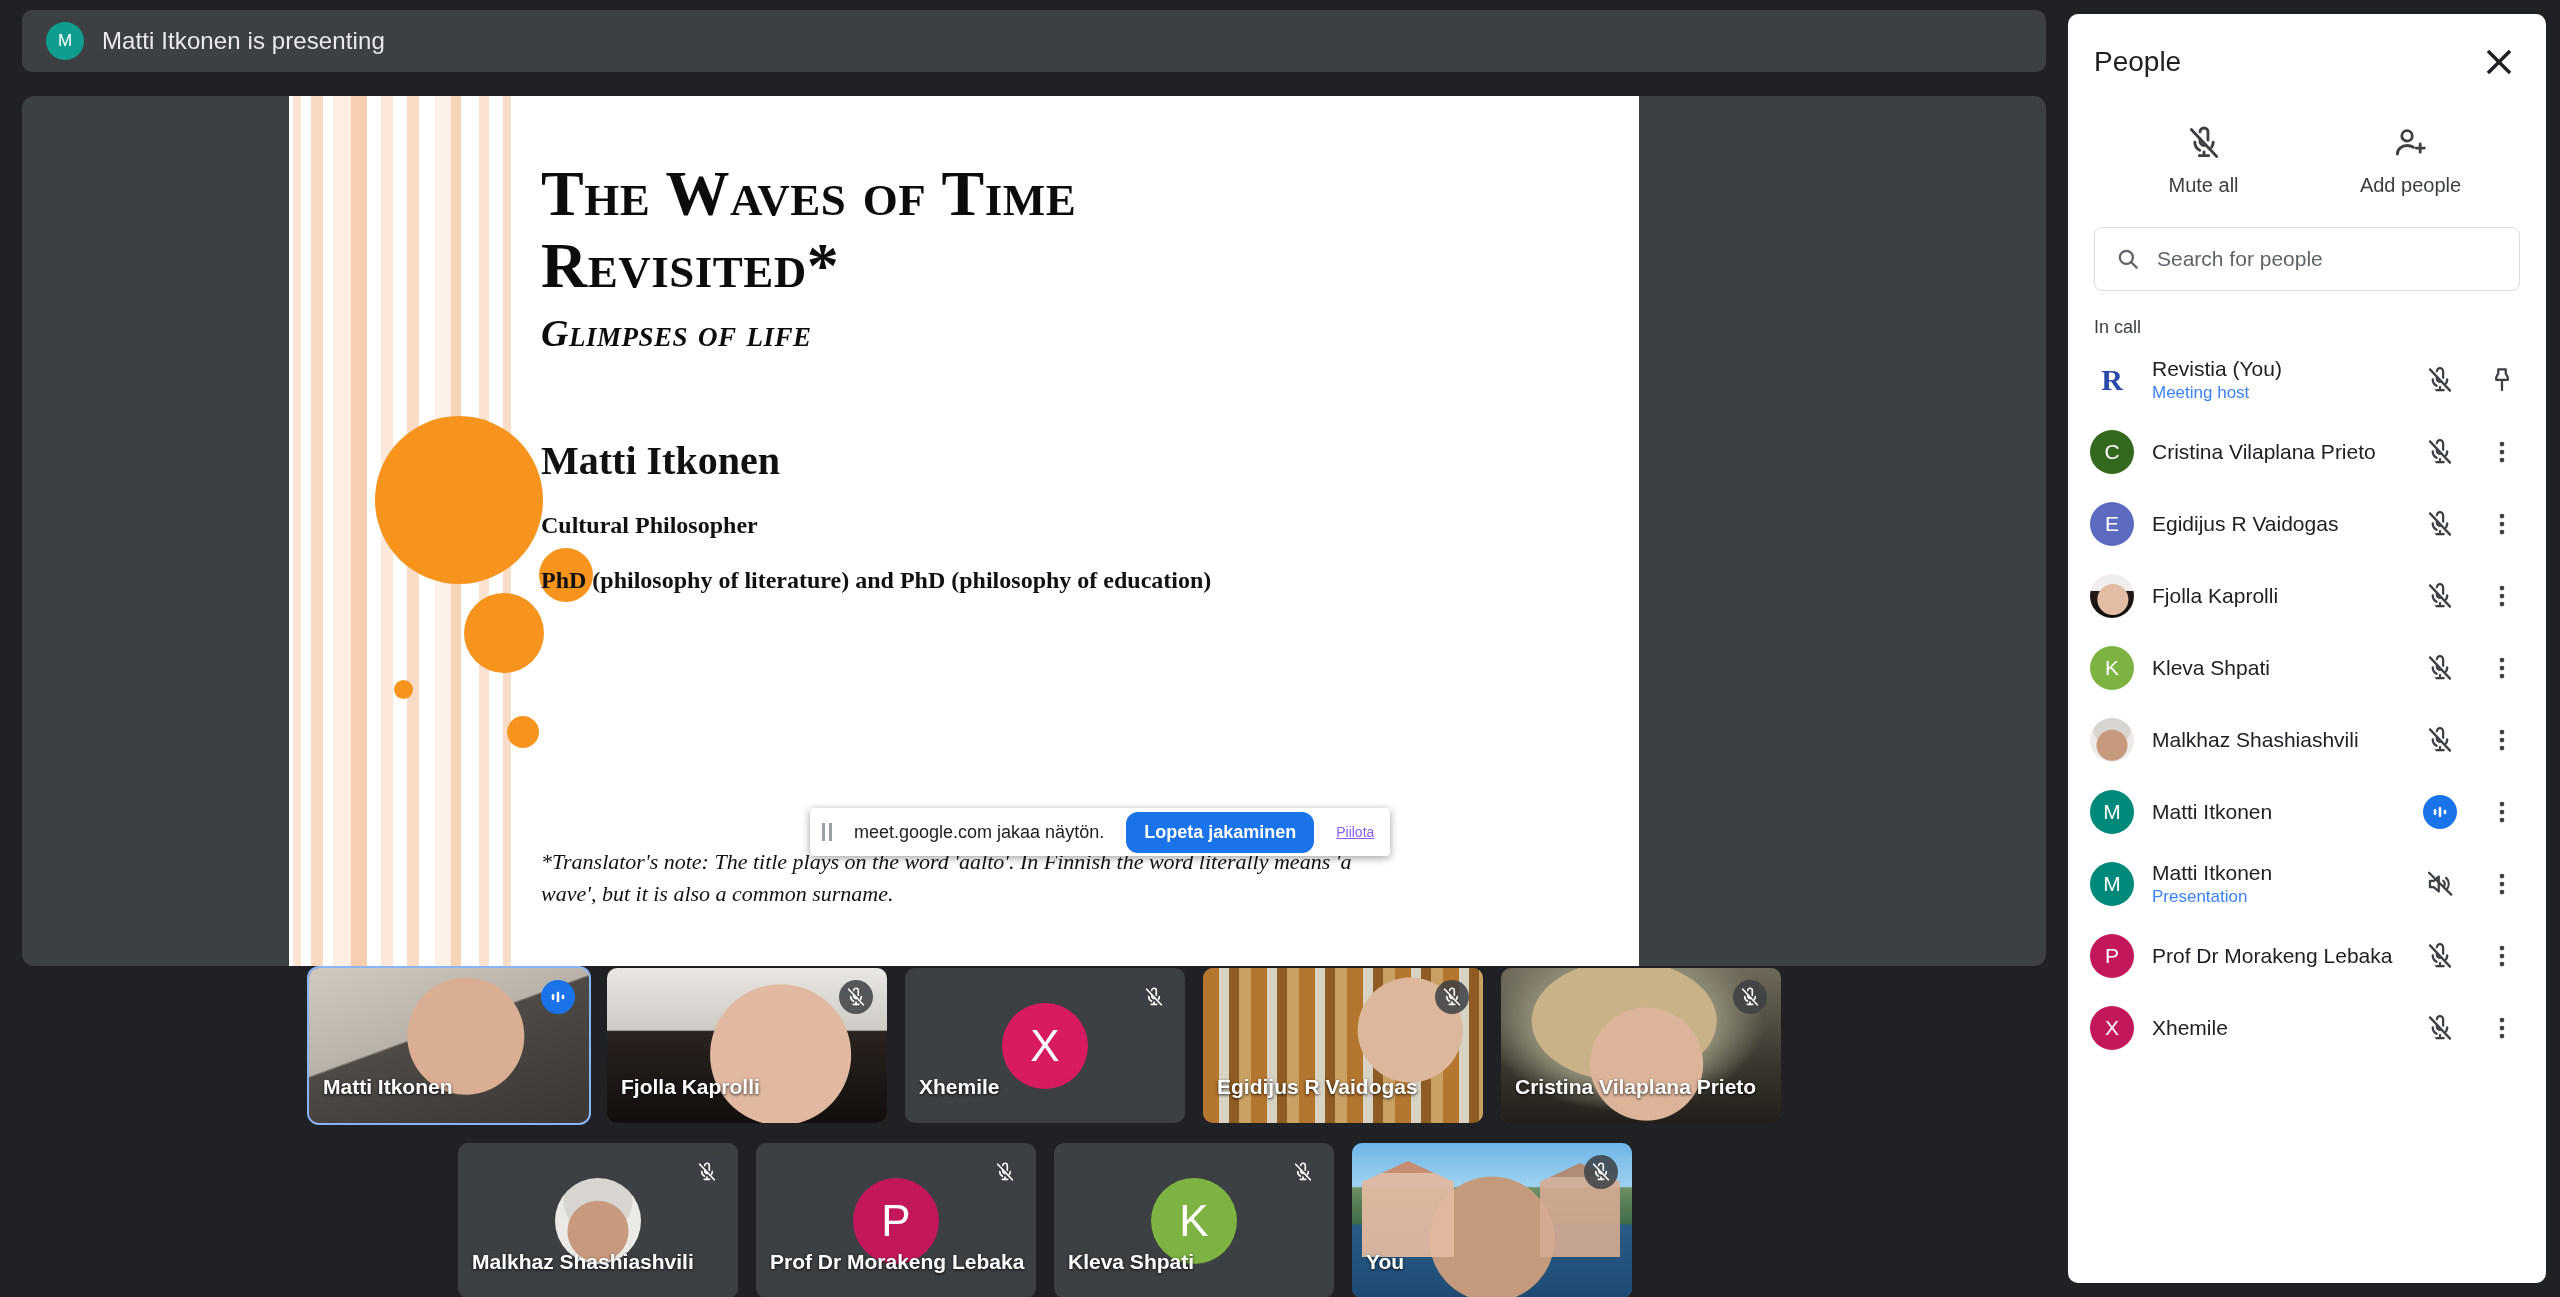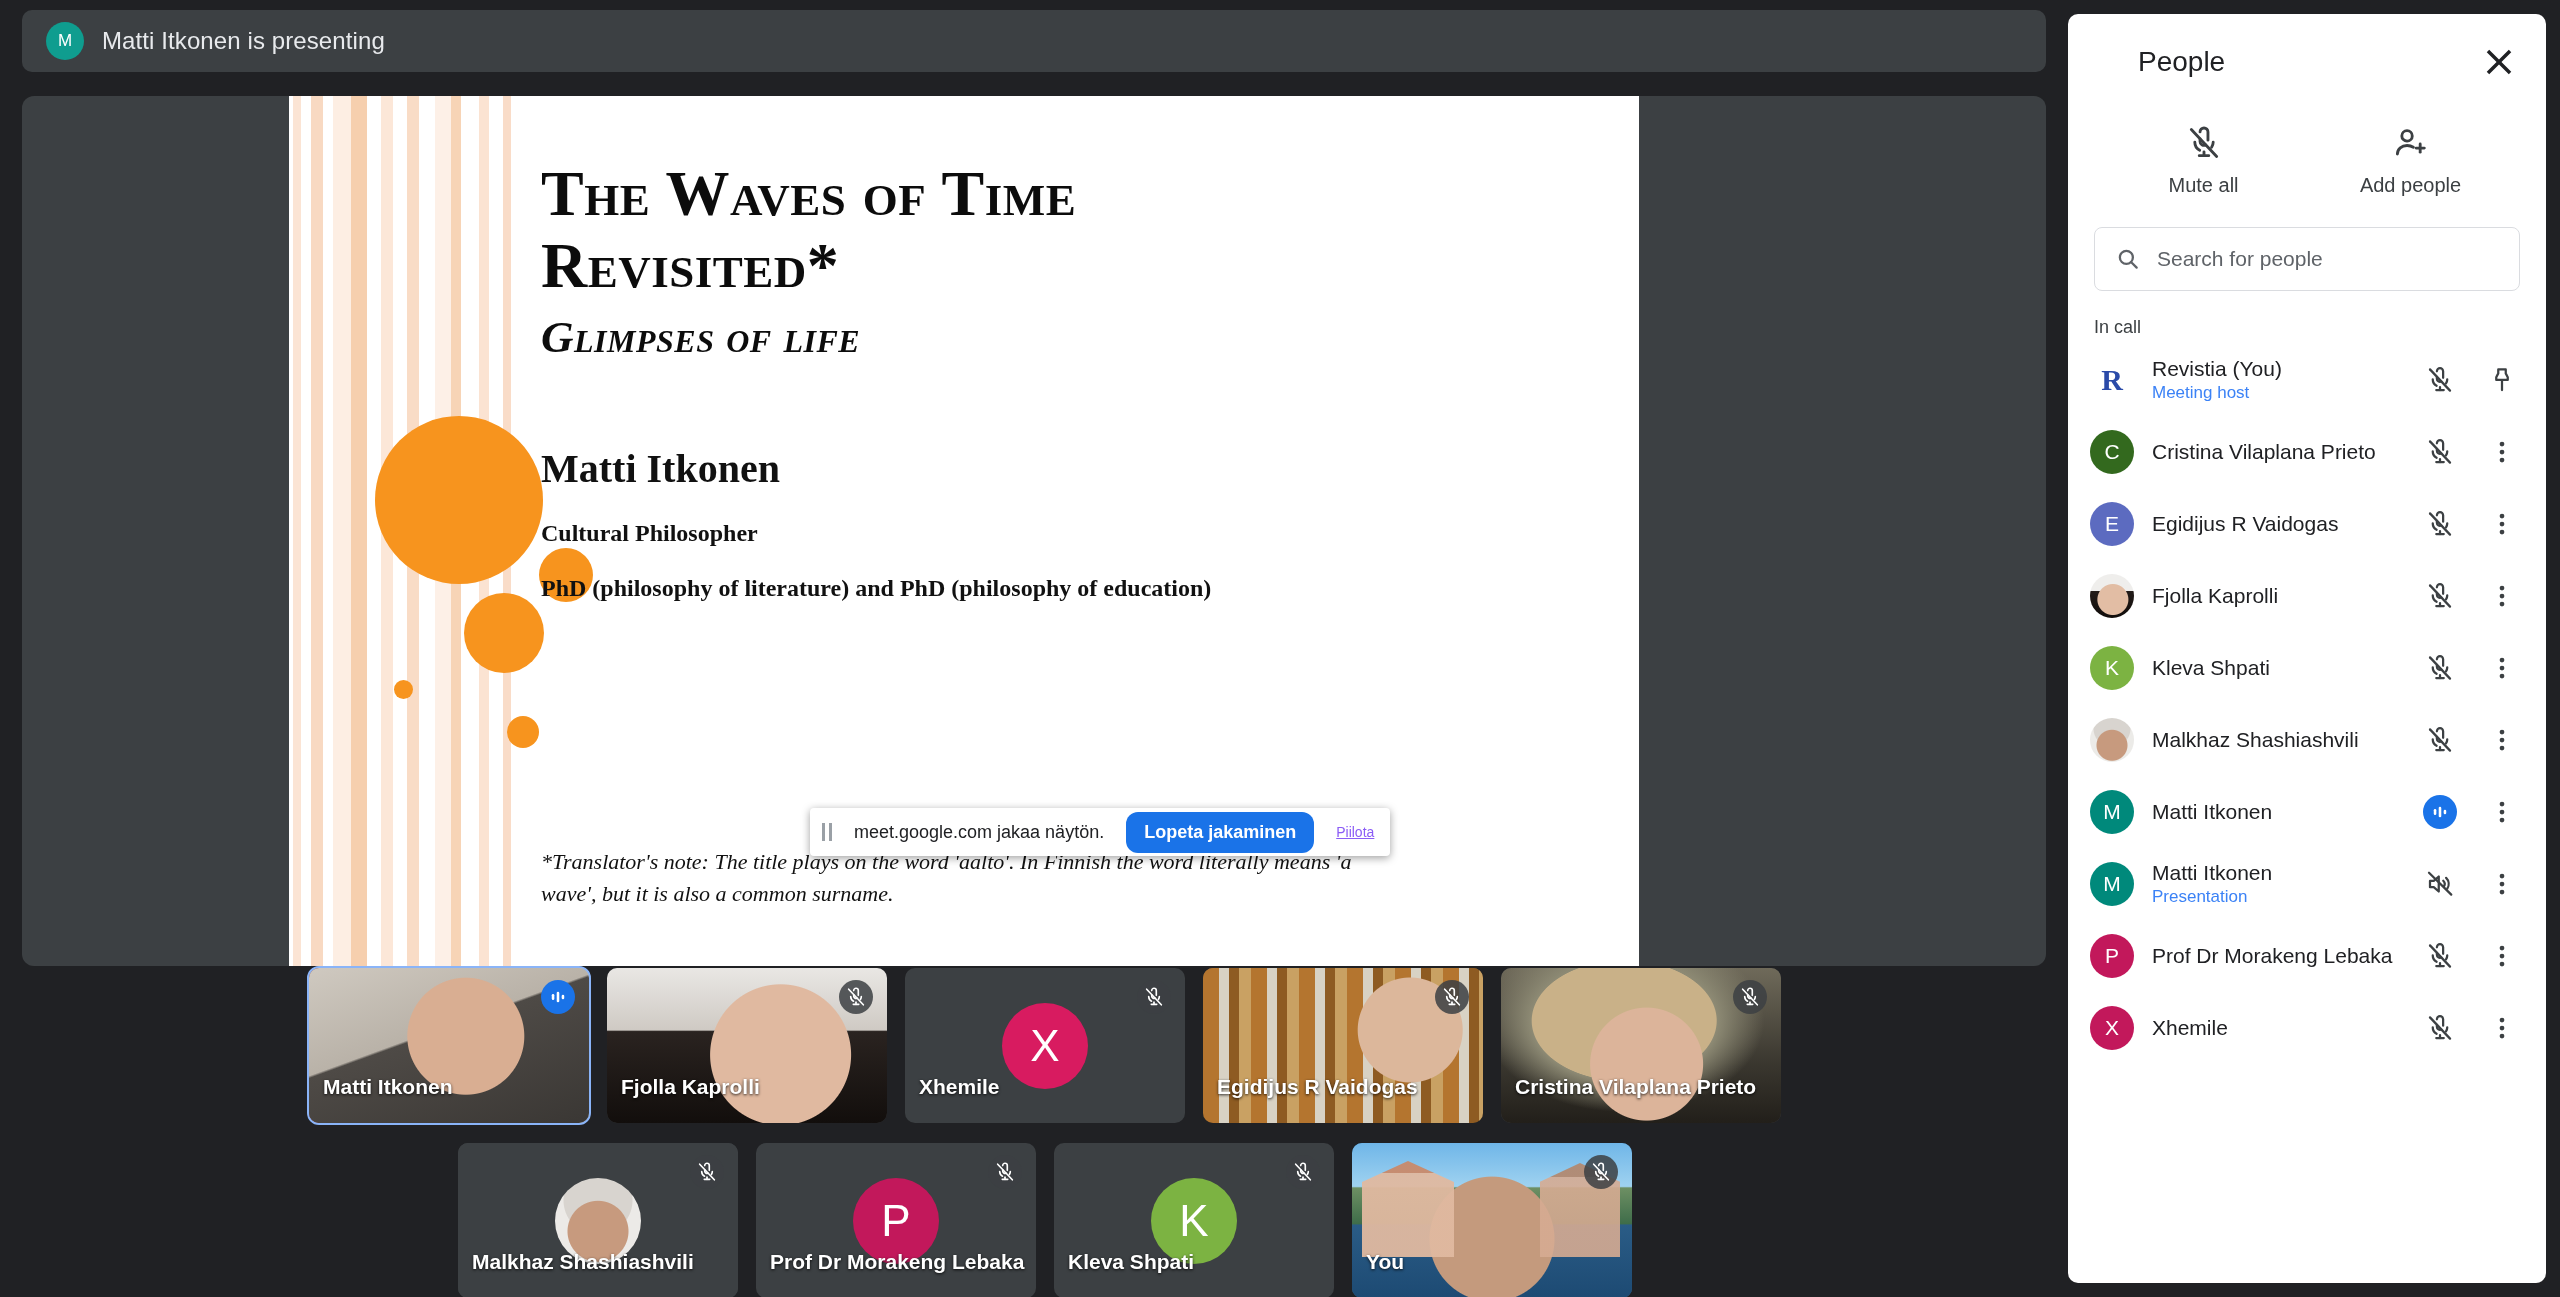--- a/index.html
+++ b/index.html
@@ -81,21 +81,21 @@
     font-weight: 700; color: #0c0c0c;
     font-size: 64px; line-height: 1.12;
     font-variant: small-caps;
     letter-spacing: .5px;
     margin-top: 62px;
     max-width: 840px;
   }
   .slide-subtitle {
     font-family: "Liberation Serif", serif;
     font-weight: 700; font-style: italic; color: #0c0c0c;
-    font-size: 45px; font-variant: small-caps;
+    font-size: 38px; font-variant: small-caps;
     letter-spacing: .5px; margin-top: 10px;
   }
   .slide-author {
     font-family: "Liberation Serif", serif;
     font-weight: 700; color: #111;
     font-size: 40px; margin-top: 82px;
   }
   .slide-line {
     font-family: "Liberation Serif", serif;
     font-weight: 700; color: #111;
@@ -221,21 +221,21 @@
   }
 
   
   .panel {
     position: absolute; right: 14px; top: 14px;
     width: 478px; height: 1269px;
     background: #fff; border-radius: 10px; overflow: hidden;
   }
   .panel-head {
     height: 96px; display: flex; align-items: center;
-    padding: 0 26px; justify-content: space-between; margin-left: 44px;
+    padding: 0 26px; justify-content: space-between;
   }
   .panel-title { font-size: 28px; color: #202124; }
   .panel-close { width: 42px; height: 42px; cursor: pointer; }
 
   .panel-actions { display: flex; padding: 6px 32px 0; }
   .pa-btn {
     flex: 1; display: flex; flex-direction: column; align-items: center;
     gap: 12px; cursor: pointer; padding: 8px 0 4px;
   }
   .pa-label { font-size: 20px; color: #3c4043; }

